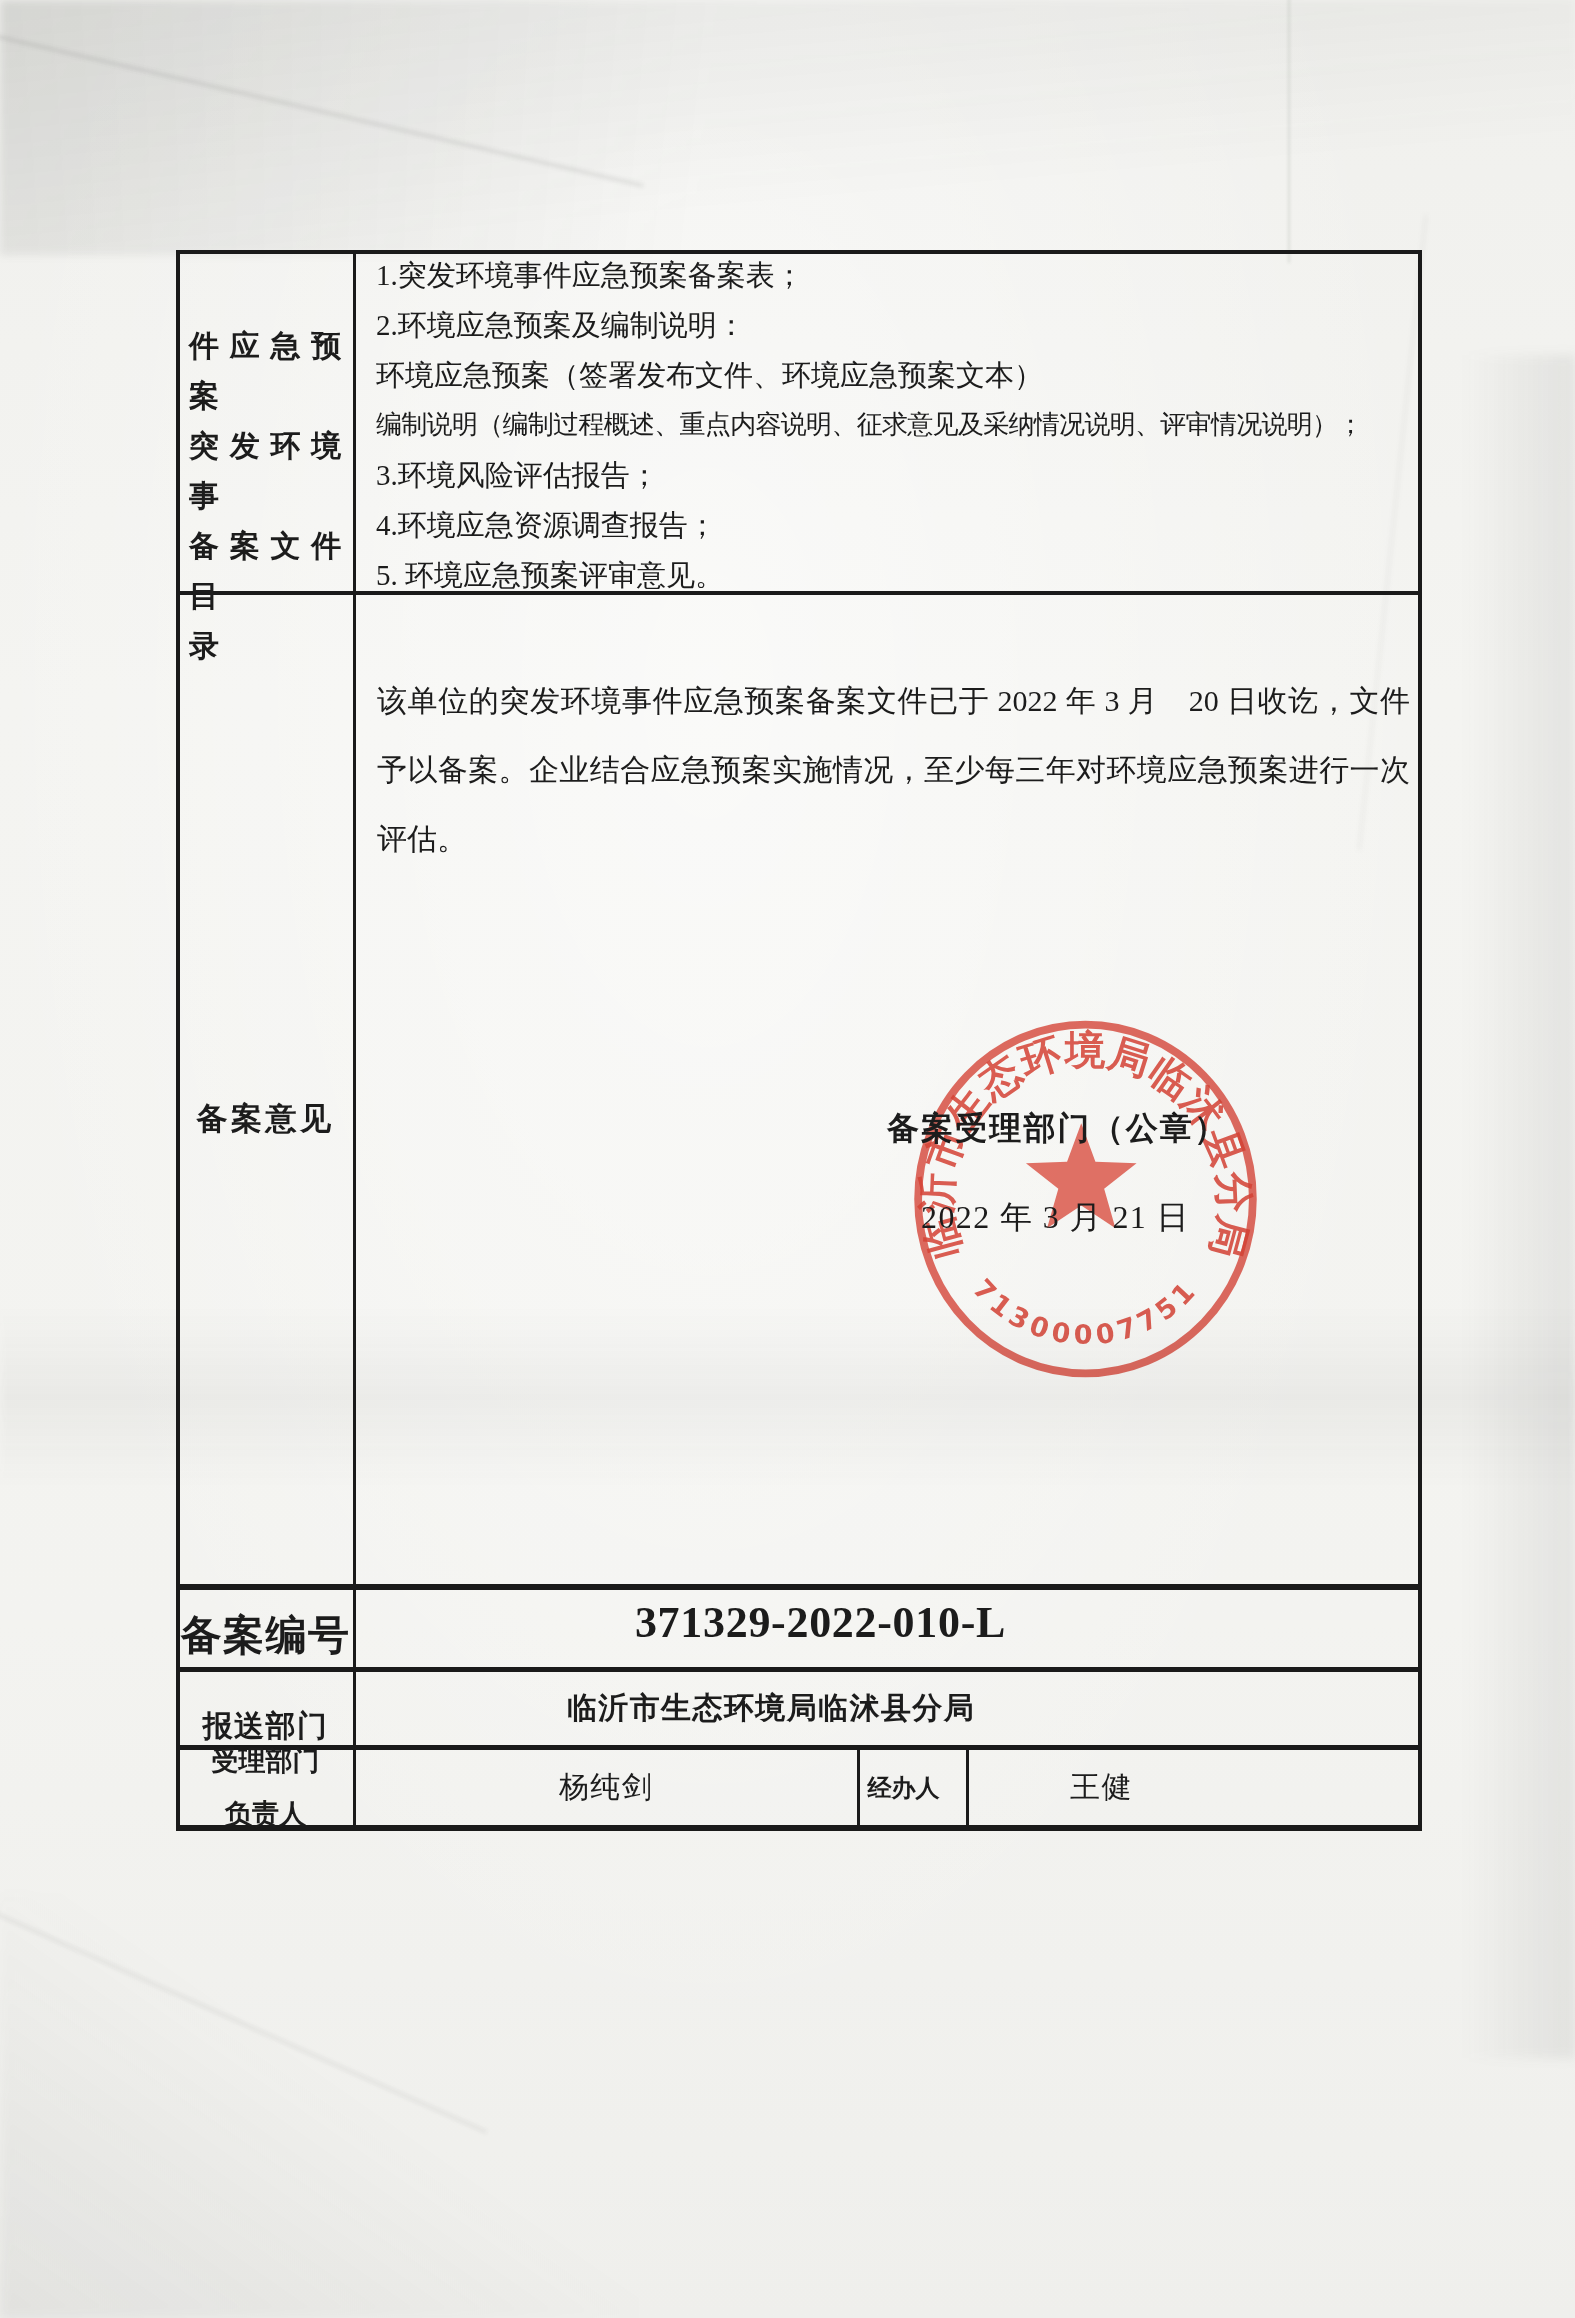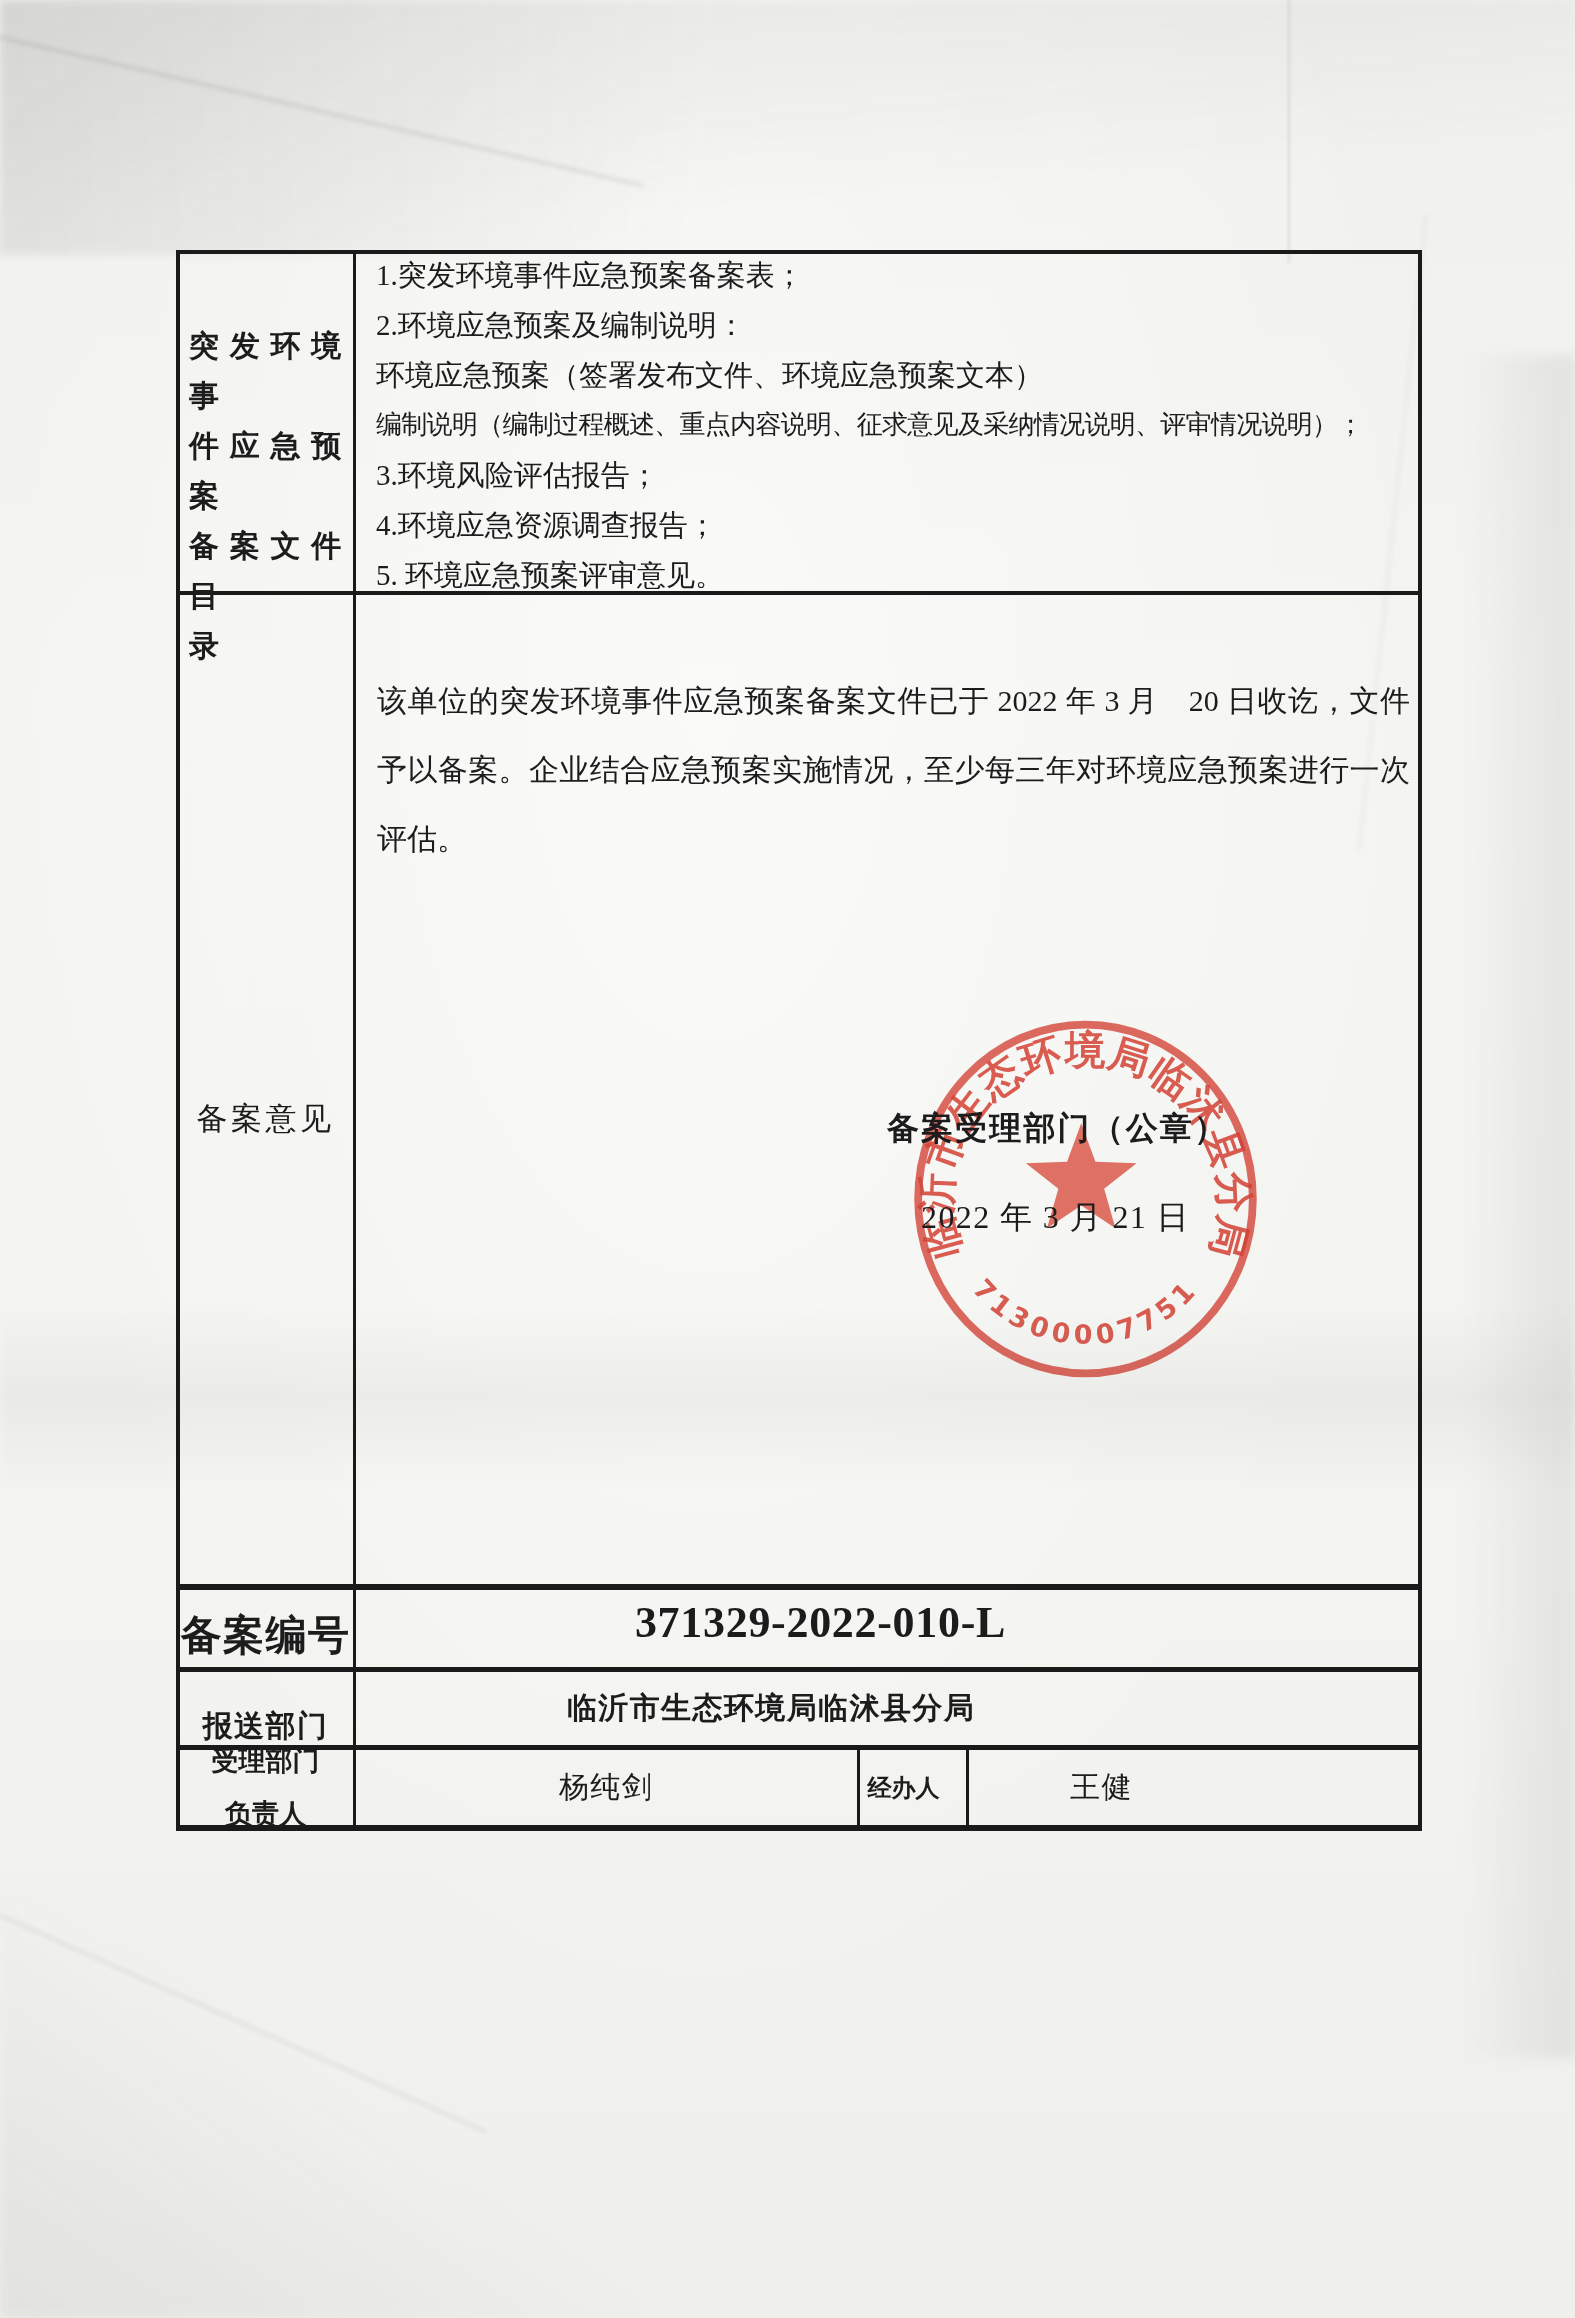--- a/index.html
+++ b/index.html
@@ -50,21 +50,21 @@
   .r1-label{position:absolute;left:189px;top:321px;width:153px;
     font-size:30px;font-weight:bold;line-height:50px;letter-spacing:0.7px;}
   .r1-label .jl{display:block;text-align:justify;text-align-last:justify;}
   .r1-list{position:absolute;left:376px;top:250px;width:1037px;
     font-size:29px;line-height:50px;white-space:nowrap;overflow:hidden;}
   .r1-list .li{display:block;}
   .r1-list .tight{font-size:26px;letter-spacing:-0.7px;}
 
   
   .r2-label{position:absolute;left:177px;top:1098px;width:177px;text-align:center;
-    font-size:31px;font-weight:normal;letter-spacing:3.5px;}
+    font-size:31px;font-weight:bold;letter-spacing:3.5px;}
   .para{position:absolute;left:377px;top:666px;width:1033px;
     font-size:30px;line-height:69px;}
   .para .pl{display:block;white-space:nowrap;}
   .para .just{text-align:justify;text-align-last:justify;white-space:normal;
     height:69px;overflow:hidden;}
   .seal-caption{position:absolute;left:843px;top:1107px;font-size:32px;
     font-weight:bold;letter-spacing:2.1px;white-space:nowrap;z-index:5;margin-left:44px;}
   .seal-date{position:absolute;left:921px;top:1196px;font-size:32px;
     letter-spacing:1.4px;white-space:nowrap;z-index:5;}
   .stamp{position:absolute;left:816px;top:965px;width:539px;height:468px;
@@ -106,22 +106,22 @@
   <div class="hl hl-c"></div>
   <div class="hl hl-d"></div>
   <div class="hl hl-bot"></div>
   <div class="vl vl-left"></div>
   <div class="vl vl-right"></div>
   <div class="vl vl-label"></div>
   <div class="vl vl-r5a"></div>
   <div class="vl vl-r5b"></div>
 
   <div class="r1-label">
+    <span class="jl">件应急预案</span>
     <span class="jl">突发环境事</span>
-    <span class="jl">件应急预案</span>
     <span class="jl">备案文件目</span>
     <span>录</span>
   </div>
   <div class="r1-list">
     <span class="li">1.突发环境事件应急预案备案表；</span>
     <span class="li">2.环境应急预案及编制说明：</span>
     <span class="li">环境应急预案（签署发布文件、环境应急预案文本）</span>
     <span class="li tight">编制说明（编制过程概述、重点内容说明、征求意见及采纳情况说明、评审情况说明）；</span>
     <span class="li">3.环境风险评估报告；</span>
     <span class="li">4.环境应急资源调查报告；</span>

